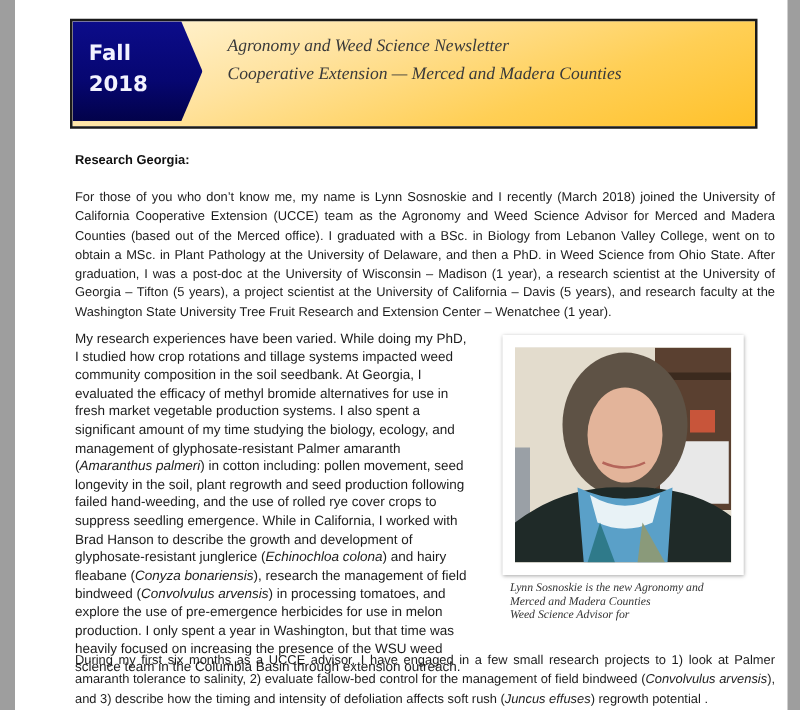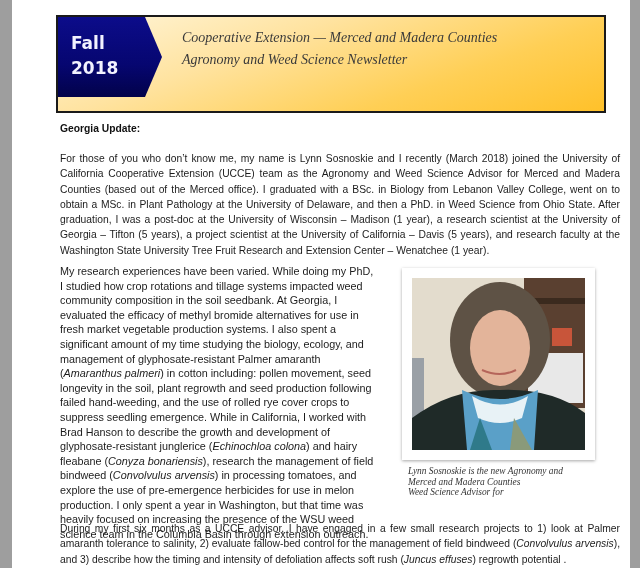--- a/index.html
+++ b/index.html
@@ -7,21 +7,21 @@
     width: 640px; height: 568px; overflow: hidden;
     background: #9e9e9e;
     position: relative;
     font-family: "Liberation Sans", sans-serif;
   }
   .page {
     position: absolute; left: 12px; top: 0; width: 618px; height: 568px;
     background: #ffffff;
   }
   .banner {
-    position: absolute; left: 44px; top: 15px; width: 550px; height: 98px;
+    position: absolute; left: 44px; top: 15px; width: 550px; height: 88px;
     border: 2px solid #1a1a1a;
     box-sizing: border-box;
     background: linear-gradient(160deg, #fff6dc 0%, #ffe3a0 35%, #ffcf55 70%, #ffc12a 100%);
     overflow: hidden;
   }
   .banner-season {
     position: absolute; left: 0; top: 0; width: 104px; height: 80px;
     background: linear-gradient(180deg, #0c0c8a 0%, #060670 60%, #02024a 100%);
     clip-path: polygon(0 0, 87px 0, 104px 40px, 87px 80px, 0 80px);
   }
@@ -67,26 +67,26 @@
 <div class="page">
 
   <div class="banner">
     <div class="banner-season">
       <div class="txt">
         <div>Fall</div>
         <div>2018</div>
       </div>
     </div>
     <div class="banner-lines">
+      <div>Agronomy and Weed Science Newsletter</div>
       <div>Cooperative Extension — Merced and Madera Counties</div>
-      <div>Agronomy and Weed Science Newsletter</div>
     </div>
   </div>
 
-  <div class="heading">Georgia Update:</div>
+  <div class="heading">Research Georgia:</div>
 
   <div class="para p1">For those of you who don’t know me, my name is Lynn Sosnoskie and I recently  (March 2018) joined the University of California Cooperative Extension (UCCE) team as the Agronomy and Weed Science Advisor for Merced and Madera Counties (based out of the Merced office). I graduated with a BSc. in Biology from Lebanon Valley College, went on to obtain a MSc. in Plant Pathology at the University of Delaware, and then a PhD. in Weed Science from Ohio State. After graduation, I was a post-doc at the University of Wisconsin – Madison (1 year), a research scientist at the University of Georgia – Tifton (5 years), a project scientist at the University of California – Davis (5 years), and research faculty at the Washington State University Tree Fruit Research and Extension Center – Wenatchee (1 year).</div>
 
   <div class="para p2"><span>My research experiences have been varied. While doing my PhD, I studied how crop rotations and tillage systems impacted weed community composition in the soil seedbank. At Georgia, I evaluated the efficacy of methyl bromide alternatives for use in fresh market vegetable production systems. I also spent a significant amount of my time studying the biology, ecology, and management of glyphosate-resistant Palmer amaranth (</span><i>Amaranthus palmeri</i><span>) in cotton including: pollen movement, seed longevity in the soil, plant regrowth and seed production following failed hand-weeding, and the use of rolled rye cover crops to suppress seedling emergence. While in California, I worked with Brad Hanson to describe the growth and development of glyphosate-resistant junglerice (</span><i>Echinochloa colona</i><span>) and hairy fleabane (</span><i>Conyza bonariensis</i><span>), research the management of field bindweed (</span><i>Convolvulus arvensis</i><span>) in processing tomatoes, and explore the use of pre-emergence herbicides for use in melon production. I only spent a year in Washington, but that time was heavily focused on increasing the presence of the WSU weed science team in the Columbia Basin through extension outreach.</span></div>
 
   <div class="photo-frame">
     <div class="photo" title="Portrait of Lynn Sosnoskie wearing a blue patterned scarf">
       <svg width="173" height="172" viewBox="0 0 173 172">
         <rect x="0" y="0" width="173" height="172" fill="#e3dccd"></rect>
         <rect x="112" y="0" width="61" height="130" fill="#5a4030"></rect>

